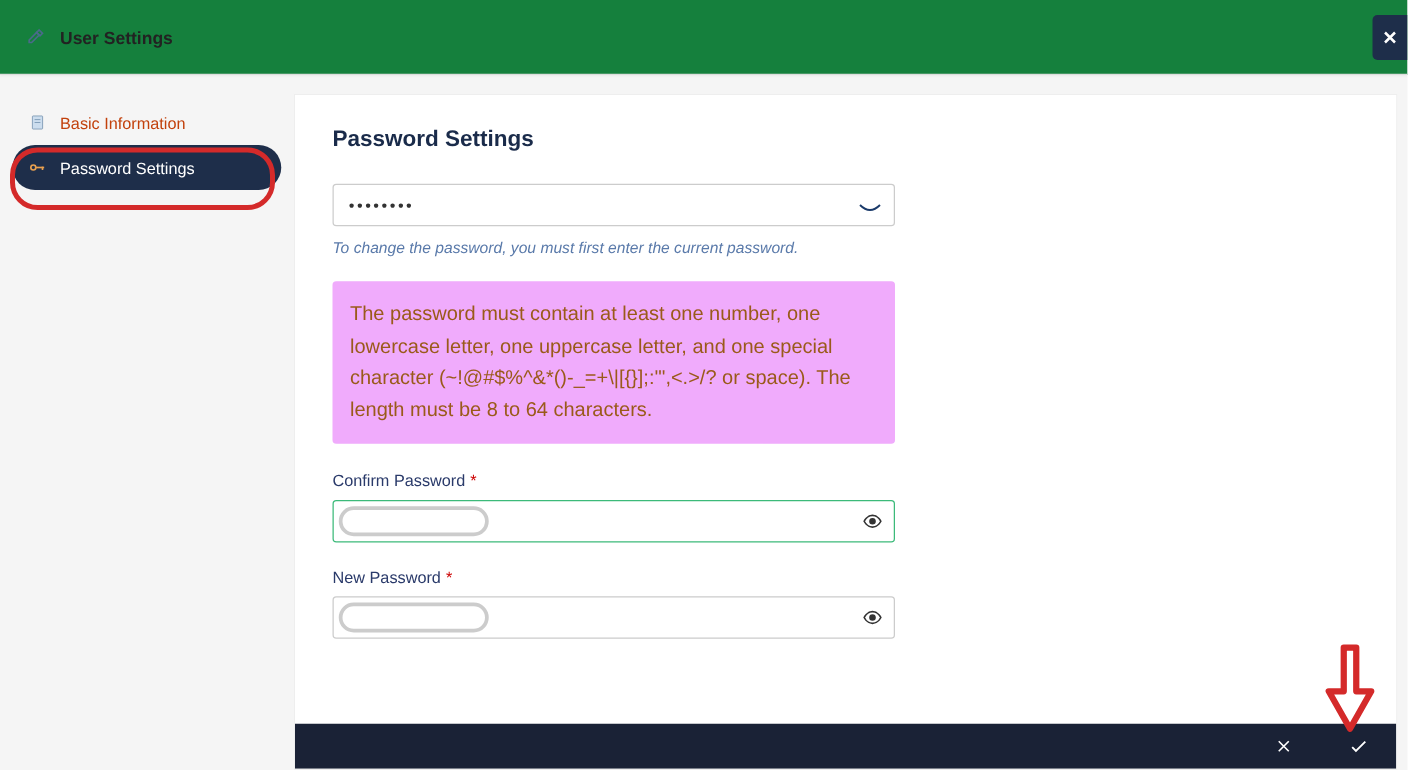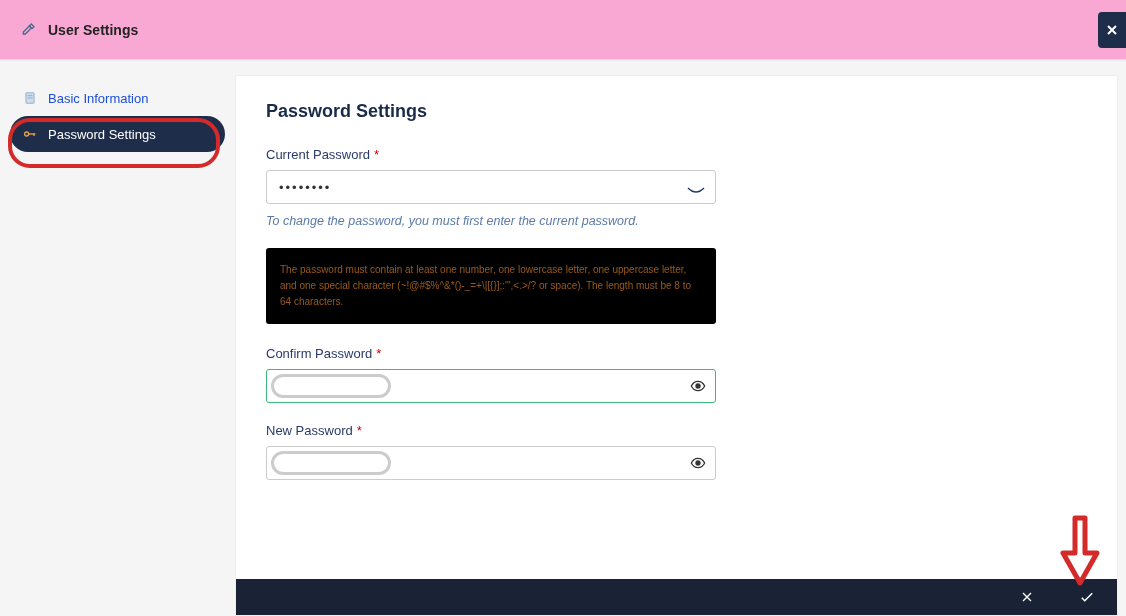--- a/index.html
+++ b/index.html
@@ -5,21 +5,21 @@
   * { box-sizing: border-box; margin: 0; padding: 0; }
   body {
     font-family: Arial, Helvetica, sans-serif;
     background: #f5f5f5;
     width: 1126px;
     height: 616px;
     overflow: hidden;
     position: relative;
   }
   .header {
-    background: #f9a8d4;
+    background: #15803d;
     border-bottom: 1px solid #ddd;
     height: 60px;
     display: flex;
     align-items: center;
     padding: 0 20px;
     position: relative;
     box-shadow: 0 1px 2px rgba(0,0,0,0.05);
   }
   .header-icon {
     width: 16px;
@@ -56,21 +56,21 @@
     width: 235px;
     padding: 20px 10px 0 10px;
   }
   .side-item {
     display: flex;
     align-items: center;
     padding: 10px 12px;
     font-size: 13px;
     cursor: pointer;
     border-radius: 18px;
-    color: #1d4ed8;
+    color: #c2410c;
   }
   .side-item .side-icon {
     width: 16px;
     height: 16px;
     margin-right: 10px;
     display: inline-flex;
     align-items: center;
     justify-content: center;
   }
   .side-item.active {
@@ -144,24 +144,24 @@
     pointer-events: none;
   }
   .helper-text {
     font-size: 12.5px;
     color: #5a7aaa;
     margin-bottom: 18px;
     font-style: italic;
   }
   .info-box {
     width: 450px;
-    background: #000000;
+    background: #f0abfc;
     border-radius: 3px;
     padding: 14px 14px;
-    font-size: 10px;
+    font-size: 16px;
     color: #9a5a1a;
     line-height: 1.6;
     margin-bottom: 22px;
   }
   .field-group { margin-bottom: 20px; }
   .footer-bar {
     position: absolute;
     left: 0;
     right: 0;
     bottom: 0;
@@ -235,23 +235,20 @@
         </svg>
       </span>
       <span>Password Settings</span>
     </div>
   </div>
 
   <div class="content">
     <div class="section-title">Password Settings</div>
 
     <div class="field-group">
-      <div class="field-label">
-        <span>Current Password</span><span class="req">*</span>
-      </div>
       <div class="input-wrap">
         <input type="text" value="••••••••" style="">
         <span class="curve-icon">
           <svg viewBox="0 0 20 10" width="20" height="10" fill="none" stroke="#1a3a6a" stroke-width="1.5">
             <path d="M2 2 Q10 10 18 2"></path>
           </svg>
         </span>
       </div>
       <div class="helper-text">To change the password, you must first enter the current password.</div>
     </div>

